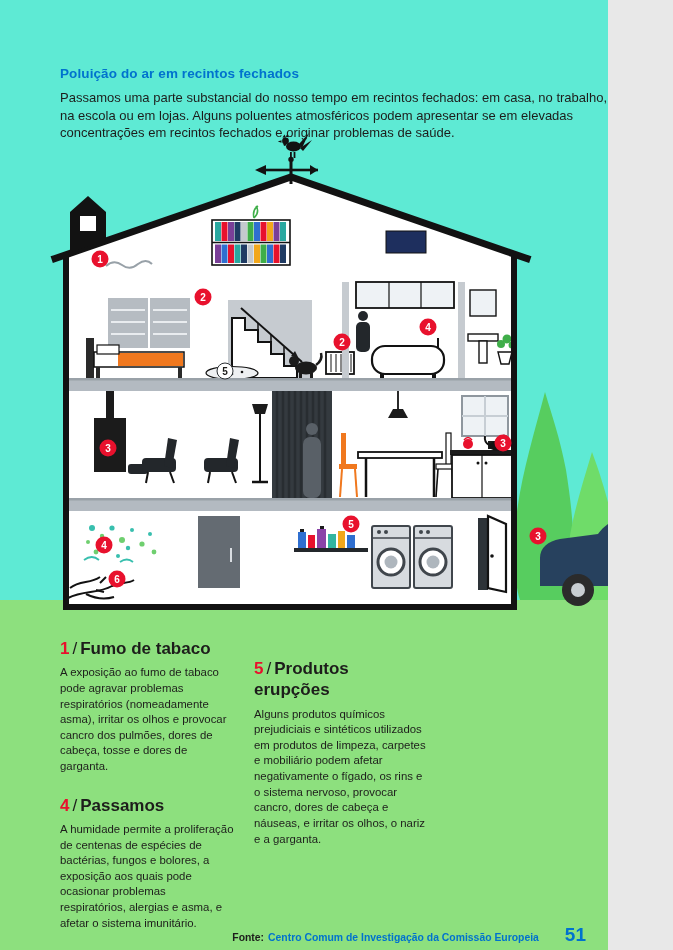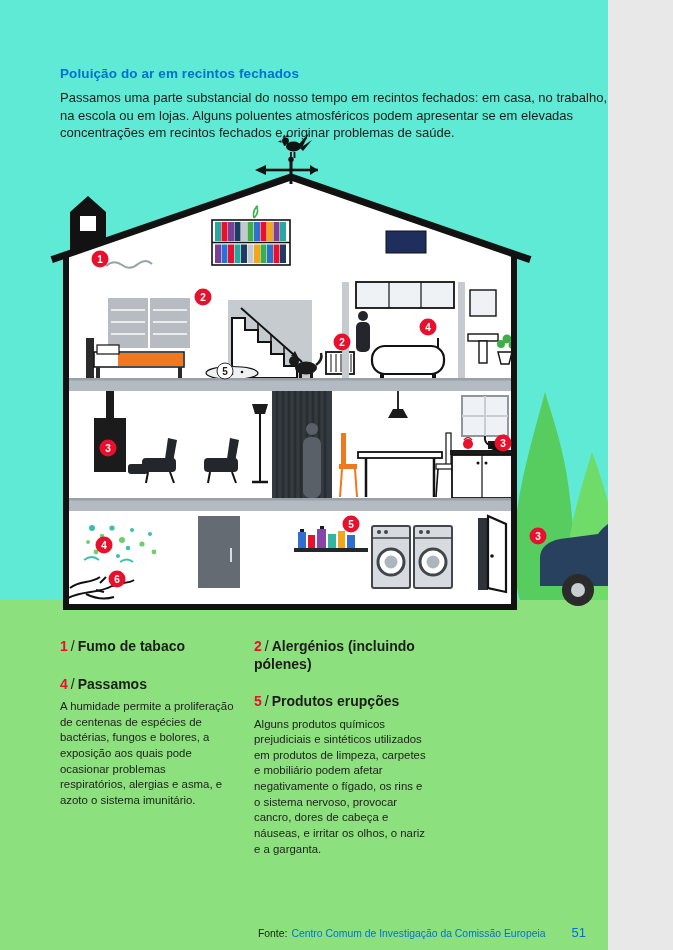--- a/index.html
+++ b/index.html
@@ -17,32 +17,32 @@
     position:absolute;width:17px;height:17px;border-radius:50%;
     background:#E8112D;color:#FFFFFF;font-size:10px;font-weight:bold;
     display:flex;align-items:center;justify-content:center;
     transform:translate(-50%,-50%);z-index:4;line-height:1;
   }
   .badge.white{background:#FFFFFF;color:#1D1D1B;border:1px solid #2B2F33;box-sizing:border-box;}
   
   .columns{position:absolute;left:60px;top:638px;width:562px;display:flex;gap:20px;z-index:3;}
   .col{flex:1;min-width:0;}
   .block{margin:0 0 20px 0;}
-  .block h3{margin:0 0 6px 0;font-size:14px;line-height:1.25;color:#1D1D1B;font-weight:bold;}
+  .block h3{margin:0 0 6px 0;font-size:17px;line-height:1.25;color:#1D1D1B;font-weight:bold;}
   .block h3 .num{color:#E8112D;}
   .block h3 .sep{color:#1D1D1B;font-weight:normal;margin:0 3px;}
   .block p{margin:0;font-size:11.4px;line-height:1.37;color:#1D1D1B;}
   
   .footer{
-    position:absolute;right:22px;bottom:10px;display:flex;align-items:baseline;gap:26px;
-    font-size:10.4px;font-weight:normal;z-index:3;
+    position:absolute;right:22px;bottom:4px;display:flex;align-items:baseline;gap:26px;
+    font-size:10.4px;font-weight:bold;z-index:3;
   }
   .footer .src-label{color:#1D1D1B;margin-right:4px;}
   .footer .src-text{color:#0072CE;}
-  .footer .pg{color:#0072CE;font-size:13px;}
+  .footer .pg{color:#0072CE;font-size:19px;}
 </style>
 </head>
 <body>
 
 <div class="page">
 
   <svg class="illu" width="673" height="950" viewBox="0 0 673 950">
     <defs>
       <clipPath id="houseClip">
         <polygon points="66,253 291,179 514,253 514,607 66,607"></polygon>
@@ -358,29 +358,29 @@
     <div class="badge" style="left:104px;top:545px">4</div>
     <div class="badge" style="left:351px;top:524px">5</div>
     <div class="badge" style="left:117px;top:579px">6</div>
     <div class="badge" style="left:538px;top:536px">3</div>
   </div>
 
   <div class="columns">
     <div class="col">
       <div class="block">
         <h3><span class="num">1</span><span class="sep">/</span><span>Fumo de tabaco</span></h3>
+        <p>A exposição ao fumo de tabaco pode agravar problemas respiratórios (nomeadamente asma), irritar os olhos e provocar cancro dos pulmões, dores de cabeça, tosse e dores de garganta.</p>
       </div>
       <div class="block">
         <h3><span class="num">4</span><span class="sep">/</span><span>Passamos</span></h3>
-        <p>A humidade permite a proliferação de centenas de espécies de bactérias, fungos e bolores, a exposição aos quais pode ocasionar problemas respiratórios, alergias e asma, e azoto o sistema imunitário.</p>
+        <p>A humidade permite a proliferação de centenas de espécies de bactérias, fungos e bolores, a exposição aos quais pode ocasionar problemas respiratórios, alergias e asma, e afetar o sistema imunitário.</p>
       </div>
     </div>
     <div class="col">
       <div class="block">
-        <h3><span class="num">2</span><span class="sep">/</span><span>Alergénios (incluindo pólenes)</span></h3>
       </div>
       <div class="block">
         <h3><span class="num">5</span><span class="sep">/</span><span>Produtos erupções</span></h3>
         <p>Alguns produtos químicos prejudiciais e sintéticos utilizados em produtos de limpeza, carpetes e mobiliário podem afetar negativamente o fígado, os rins e o sistema nervoso, provocar cancro, dores de cabeça e náuseas, e irritar os olhos, o nariz e a garganta.</p>
       </div>
     </div>
     <div class="col">
       <div class="block">
       </div>
     </div>

